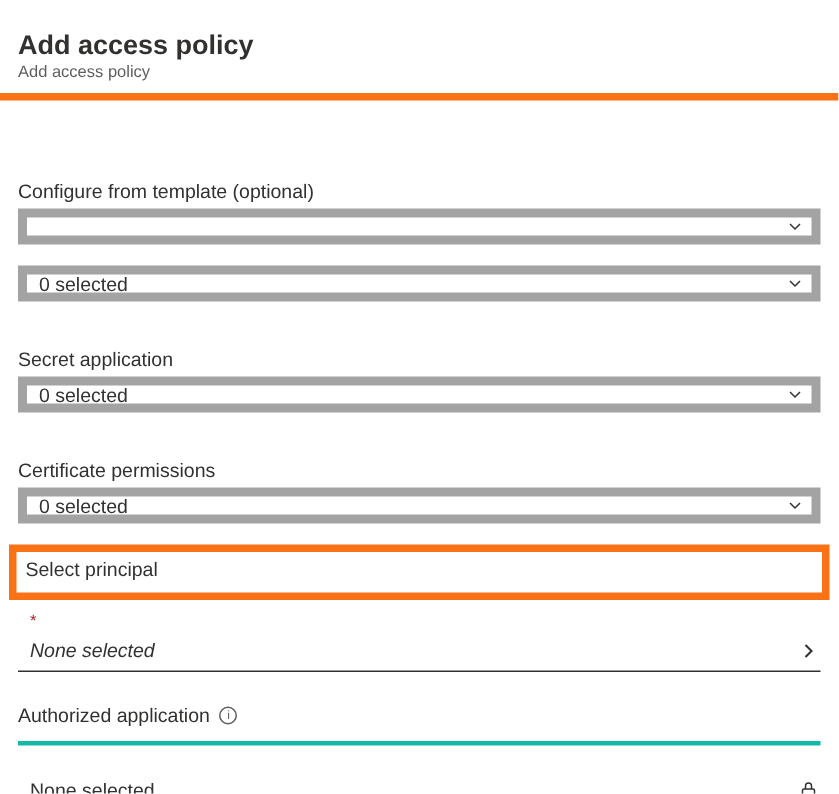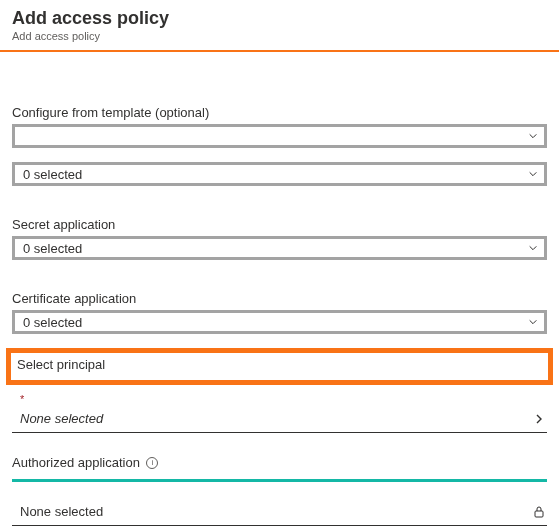--- a/index.html
+++ b/index.html
@@ -9,22 +9,22 @@
     }
     body {
       font-family: "Segoe UI", Arial, sans-serif;
       background: #ffffff;
       color: #323130;
       width: 559px;
       height: 529px;
       padding: 0;
     }
     .header {
-      padding: 8px 12px 8px 12px;
-      border-bottom: 2px solid #f97316;
+      padding: 20px 12px 8px 12px;
+      border-bottom: 5px solid #f97316;
     }
     .page-title {
       font-size: 18px;
       font-weight: 600;
       color: #323130;
     }
     .page-subtitle {
       font-size: 11px;
       color: #605e5c;
       margin-top: 1px;
@@ -51,21 +51,21 @@
       font-size: 8px;
       line-height: 10px;
       text-align: center;
       color: #605e5c;
       vertical-align: middle;
       margin-left: 2px;
     }
     .select-box {
       width: 100%;
       height: 24px;
-      border: 3px solid #a3a3a3;
+      border: 6px solid #a3a3a3;
       background: #ffffff;
       display: flex;
       align-items: center;
       justify-content: space-between;
       padding: 0 6px 0 8px;
       font-size: 13px;
       color: #323130;
       cursor: pointer;
     }
     .select-box.empty {
@@ -199,21 +199,21 @@
       <span>0 selected</span>
       <span class="chevron-down">
         <svg viewBox="0 0 12 12">
             <path d="M2 4 L6 8 L10 4" stroke="#323130" stroke-width="1.2" fill="none"></path>
           </svg>
       </span>
     </div>
   </div>
 
   <div class="field-group">
-    <label class="field-label">Certificate application</label>
+    <label class="field-label">Certificate permissions</label>
     <div class="select-box">
       <span>0 selected</span>
       <span class="chevron-down">
         <svg viewBox="0 0 12 12">
             <path d="M2 4 L6 8 L10 4" stroke="#323130" stroke-width="1.2" fill="none"></path>
           </svg>
       </span>
     </div>
   </div>
 

